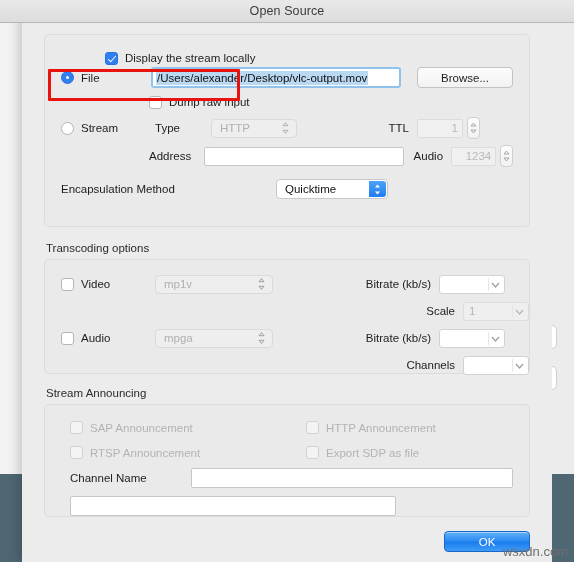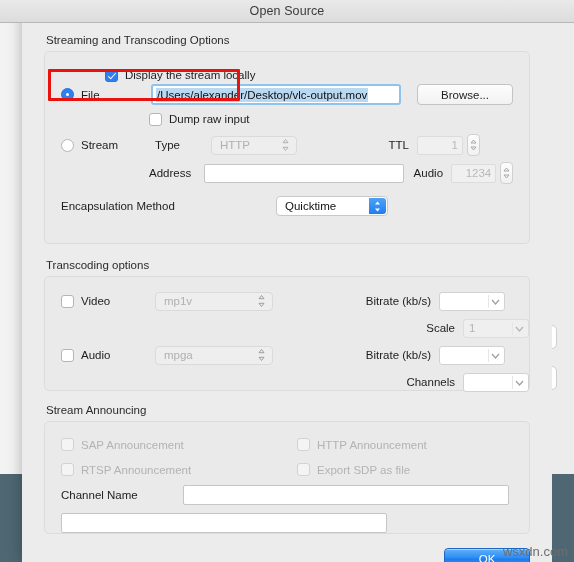--- a/index.html
+++ b/index.html
@@ -80,21 +80,21 @@
     border: 1px solid #dcdcdc;
     border-radius: 5px;
     position: relative;
   }
 
   .sec1 { margin-top: 11px; }
   .sec1 .group-box { height: 193px; padding: 14px 16px 0 16px; }
   .sec2 { margin-top: 15px; }
   .sec2 .group-box { height: 115px; padding: 14px 0 0 16px; }
   .sec3 { margin-top: 13px; }
-  .sec3 .group-box { height: 113px; padding: 14px 16px 0 16px; }
+  .sec3 .group-box { height: 113px; padding: 14px 16px 0 25px; }
 
   
   .row { display: flex; align-items: center; }
 
   .checkbox {
     width: 13px; height: 13px; border-radius: 3px;
     border: 1px solid #b5b5b5; background: #fff;
     display: inline-block; flex: none; position: relative;
   }
   .checkbox.checked {
@@ -240,21 +240,20 @@
 
 <div class="dialog">
 
   <div class="titlebar">
     <span class="title">Open Source</span>
   </div>
 
   <div class="dialog-body">
 
     <div class="sec1">
-      <div class="group-label">Streaming and Transcoding Options</div>
       <div class="group-box">
 
         <div class="row" style="height:18px;margin-left:44px;">
           <span class="checkbox checked"></span>
           <span class="ctl-label">Display the stream locally</span>
         </div>
 
         <div class="row" style="height:21px; margin-top:0;">
           <span class="radio selected"></span>
           <span class="ctl-label" style="width:74px;">File</span>

